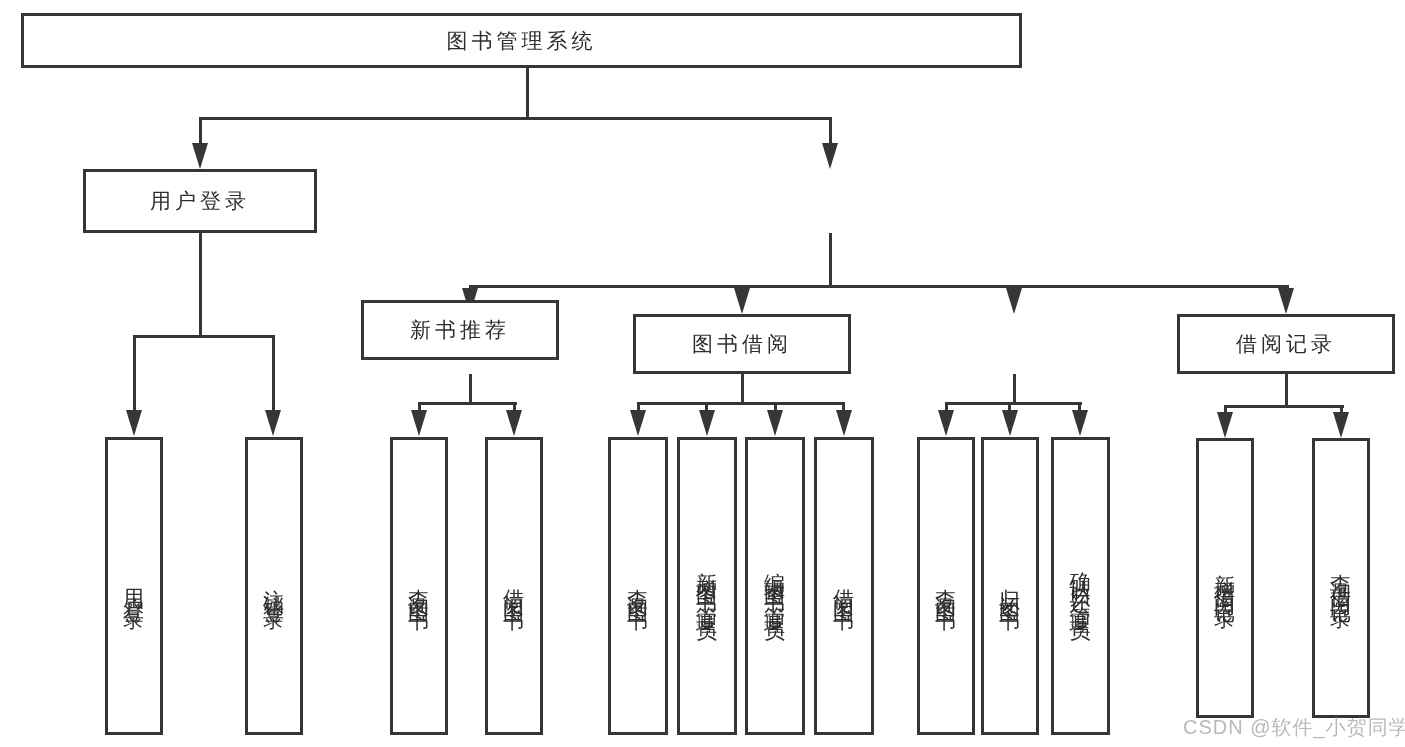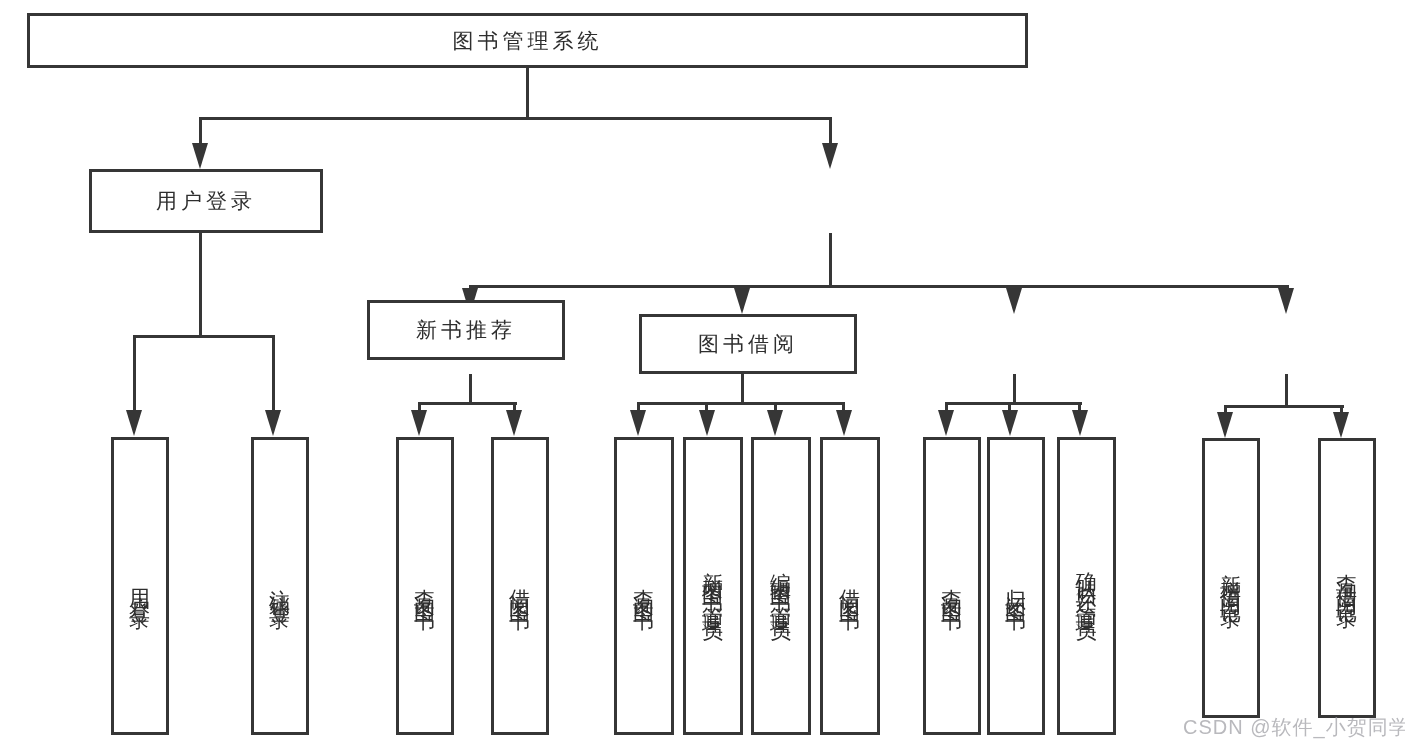--- a/index.html
+++ b/index.html
@@ -12,21 +12,20 @@
   }
   .box{
     position:absolute;
     border:3px solid #363636;
     background:#ffffff;
     box-sizing:border-box;
     display:flex;
     align-items:center;
     justify-content:center;
     color:#2e2e2e;
-    margin-left:6px;
   }
   .hbox{font-size:21px;letter-spacing:4px;white-space:nowrap;}
   .vbox span{
     writing-mode:vertical-rl;
     font-size:21px;
     letter-spacing:7px;
     line-height:1;
     white-space:nowrap;
   }
   .vline,.hline{position:absolute;background:#363636;}
@@ -85,20 +84,23 @@
   <div class="vline" style="left:1013px;top:285px;height:8px;"></div>
   <div class="arrow" style="left:1006px;top:288px;"></div>
   <div class="vline" style="left:1285px;top:285px;height:8px;"></div>
   <div class="arrow" style="left:1278px;top:288px;"></div>
 
   <div class="box hbox" style="left:361px;top:300px;width:198px;height:60px;">
     <span>新书推荐</span>
   </div>
   <div class="box hbox" style="left:633px;top:314px;width:218px;height:60px;">
     <span>图书借阅</span>
+  </div>
+  <div class="box hbox" style="left:1177px;top:314px;width:218px;height:60px;">
+    <span>借阅记录</span>
   </div>
 
   <div class="vline" style="left:469px;top:374px;height:31px;"></div>
   <div class="hline" style="left:418px;top:402px;width:99px;"></div>
   <div class="vline" style="left:418px;top:402px;height:10px;"></div>
   <div class="arrow" style="left:411px;top:410px;"></div>
   <div class="vline" style="left:513px;top:402px;height:10px;"></div>
   <div class="arrow" style="left:506px;top:410px;"></div>
 
   <div class="vline" style="left:741px;top:374px;height:31px;"></div>

